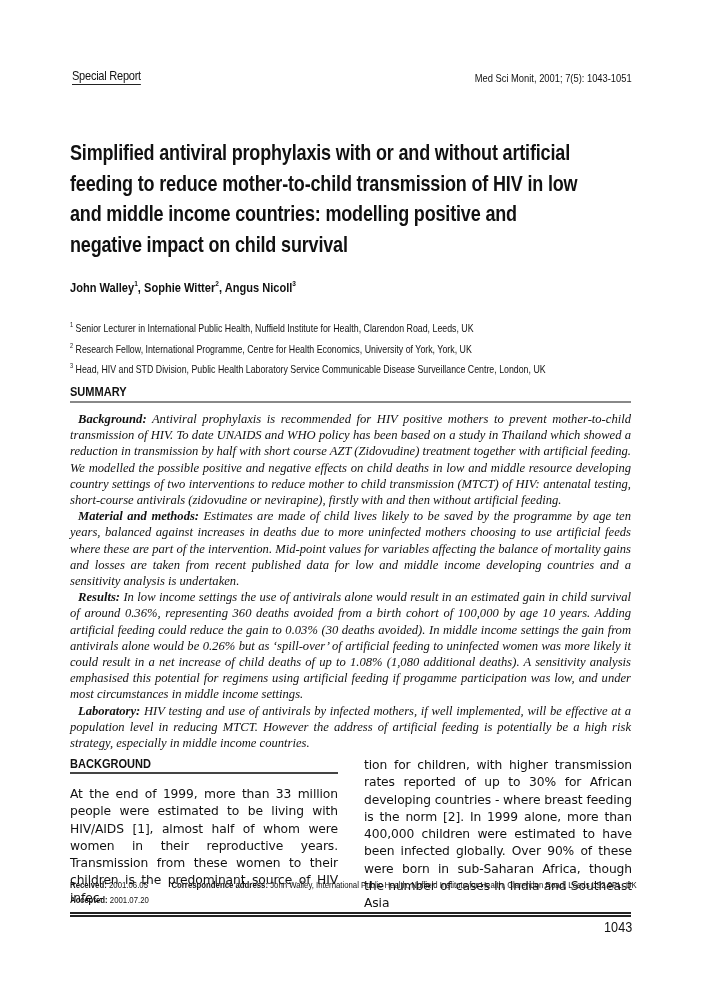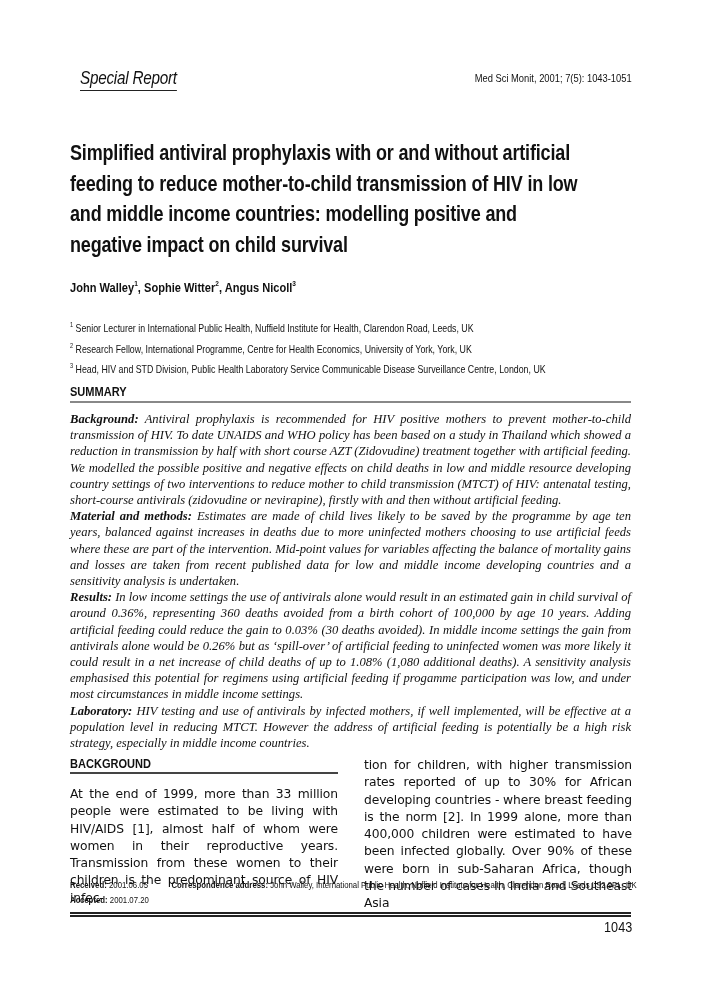--- a/index.html
+++ b/index.html
@@ -1,38 +1,38 @@
 <!DOCTYPE html>
 <html><head>
 <meta charset="utf-8">
 <style>
   html, body { margin: 0; padding: 0; background: #ffffff; }
   body { width: 701px; height: 1000px; position: relative; overflow: hidden; color: #111; }
   .cond { font-family: "Liberation Sans", sans-serif; }
   .serif { font-family: "Liberation Serif", serif; }
   .sans-body { font-family: "DejaVu Sans", sans-serif; }
 
-  .header-left { position: absolute; left: 80px; top: 68px; font-size: 18px; letter-spacing: -0.3px; font-style: italic; }
+  .header-left { position: absolute; left: 72px; top: 68px; font-size: 13px; letter-spacing: -0.3px; }
   .header-left span { display: inline-block; border-bottom: 1px solid #222; padding-bottom: 1px; transform: scaleX(0.85); transform-origin: left; }
   .header-right { position: absolute; right: 69px; top: 72px; font-size: 11px; transform: scaleX(0.85); transform-origin: right; white-space: nowrap; }
 
   .title { position: absolute; left: 70px; top: 138px; width: 640px; font-size: 22.5px; font-weight: bold; line-height: 30.5px; transform: scaleX(0.8); transform-origin: left top; letter-spacing: -0.2px; }
 
   .authors { position: absolute; left: 70px; top: 279px; font-size: 13.5px; font-weight: bold; transform: scaleX(0.82); transform-origin: left; white-space: nowrap; }
   .authors sup { font-size: 8px; }
 
   .affils { position: absolute; left: 70px; top: 316px; font-size: 11px; line-height: 17px; transform: scaleX(0.8); transform-origin: left top; white-space: nowrap; }
   .affils sup { font-size: 7px; }
 
   .summary-head { position: absolute; left: 70px; top: 384px; font-size: 13px; font-weight: bold; transform: scaleX(0.85); transform-origin: left; }
   .summary-rule { position: absolute; left: 70px; top: 401px; width: 561px; height: 2px; background: #888; }
 
   .summary-body { position: absolute; left: 70px; top: 411px; width: 561px; font-size: 12.6px; line-height: 16.2px; font-style: italic; text-align: justify; }
   .summary-body p { margin: 0; }
-  .summary-body b { font-style: italic; }
+  .summary-body b { font-style: italic; margin-left: 8px; }
 
   .bg-head { position: absolute; left: 70px; top: 756px; font-size: 13px; font-weight: bold; transform: scaleX(0.85); transform-origin: left; }
   .bg-rule { position: absolute; left: 70px; top: 772px; width: 268px; height: 2px; background: #444; }
 
   .col { position: absolute; font-size: 12.3px; line-height: 17.3px; text-align: justify; letter-spacing: -0.1px; }
   .col-left { left: 70px; top: 786px; width: 268px; }
   .col-right { left: 364px; top: 757px; width: 268px; }
   .col p { margin: 0; }
 
   .meta { position: absolute; left: 70px; font-size: 9.5px; transform: scaleX(0.82); transform-origin: left; white-space: nowrap; }

